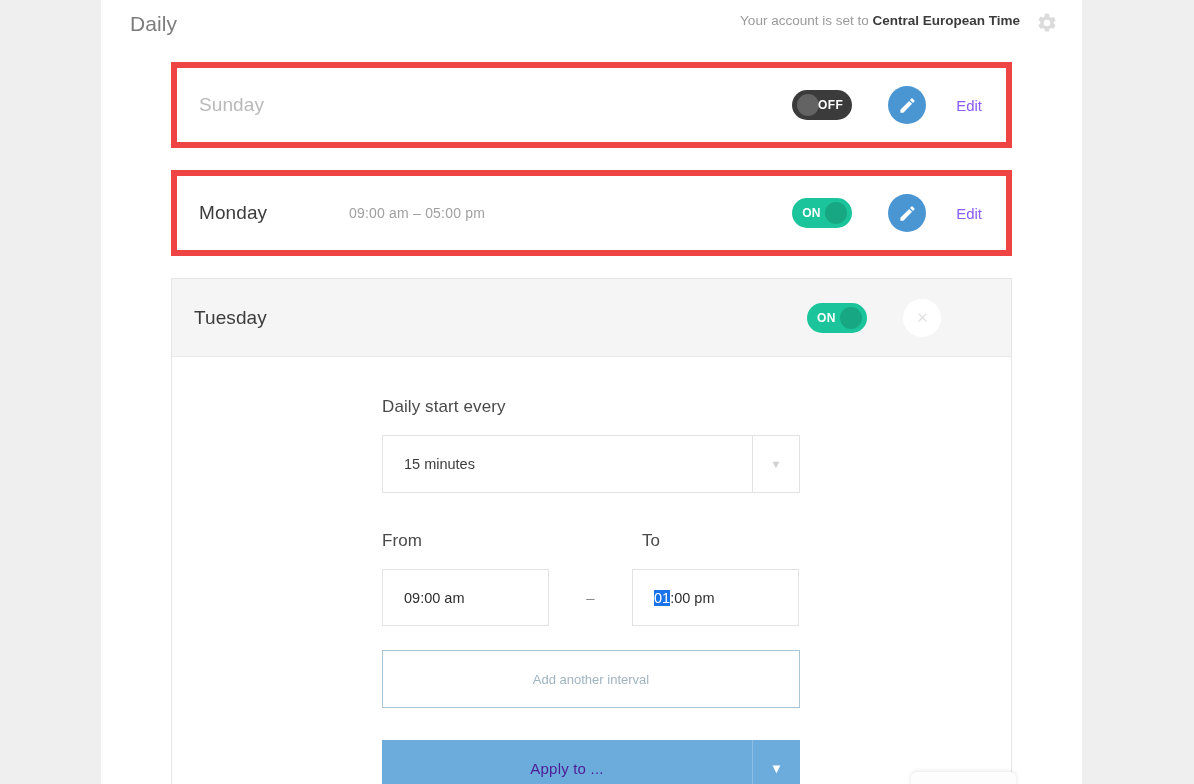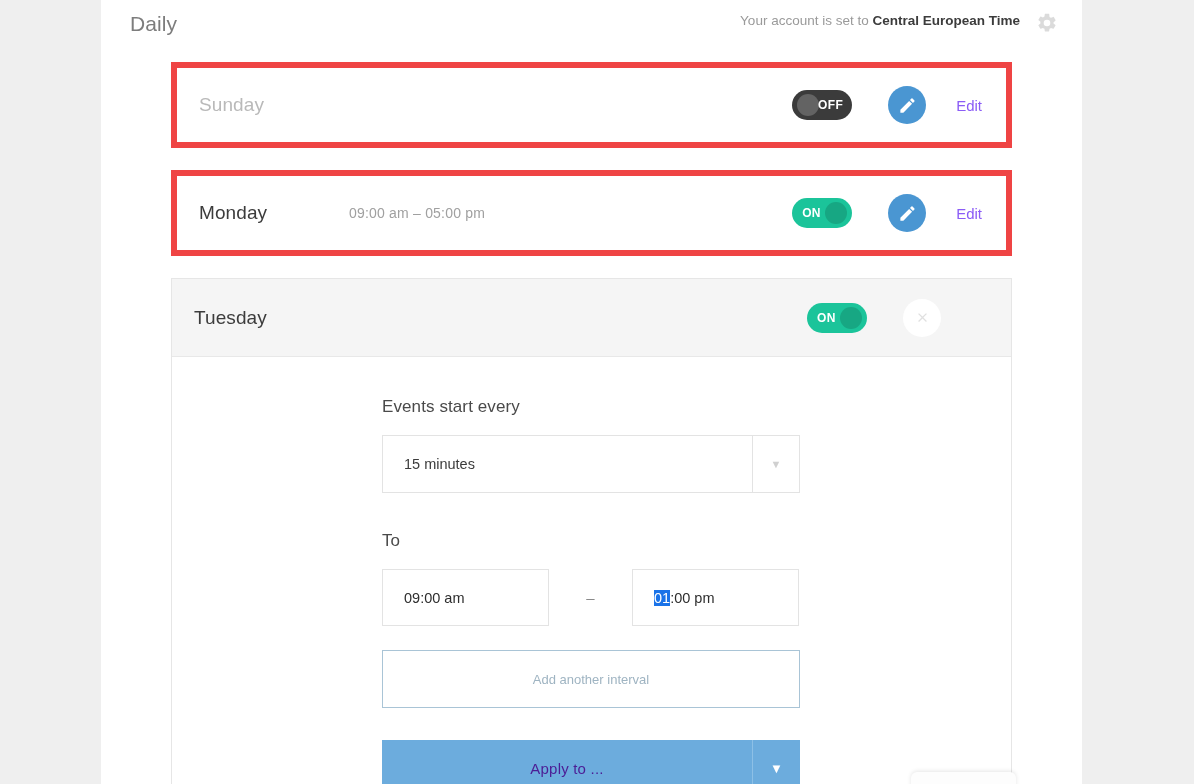--- a/index.html
+++ b/index.html
@@ -404,28 +404,29 @@
             <svg viewBox="0 0 24 24">
               <path fill="#e0e0e0" d="M19 6.41 17.59 5 12 10.59 6.41 5 5 6.41 10.59 12 5 17.59 6.41 19 12 13.41 17.59 19 19 17.59 13.41 12z"></path>
             </svg>
           </div>
         </div>
       </div>
 
       <div class="day-body">
         <div class="form-col">
 
-          <div class="field-label">Events start every</div>
+          <div class="field-label">Daily start every</div>
 
           <div class="select-box">
             <span class="select-value">15 minutes</span>
             <span class="select-arrow">▼</span>
           </div>
 
           <div class="fromto-labels">
+            <div class="l1 field-label">From</div>
             <div class="field-label">To</div>
           </div>
 
           <div class="fromto-row">
             <div class="time-input">
               <span>09:00 am</span>
             </div>
             <div class="dash">–</div>
             <div class="time-input">
               <span class="sel-hl">01</span>

